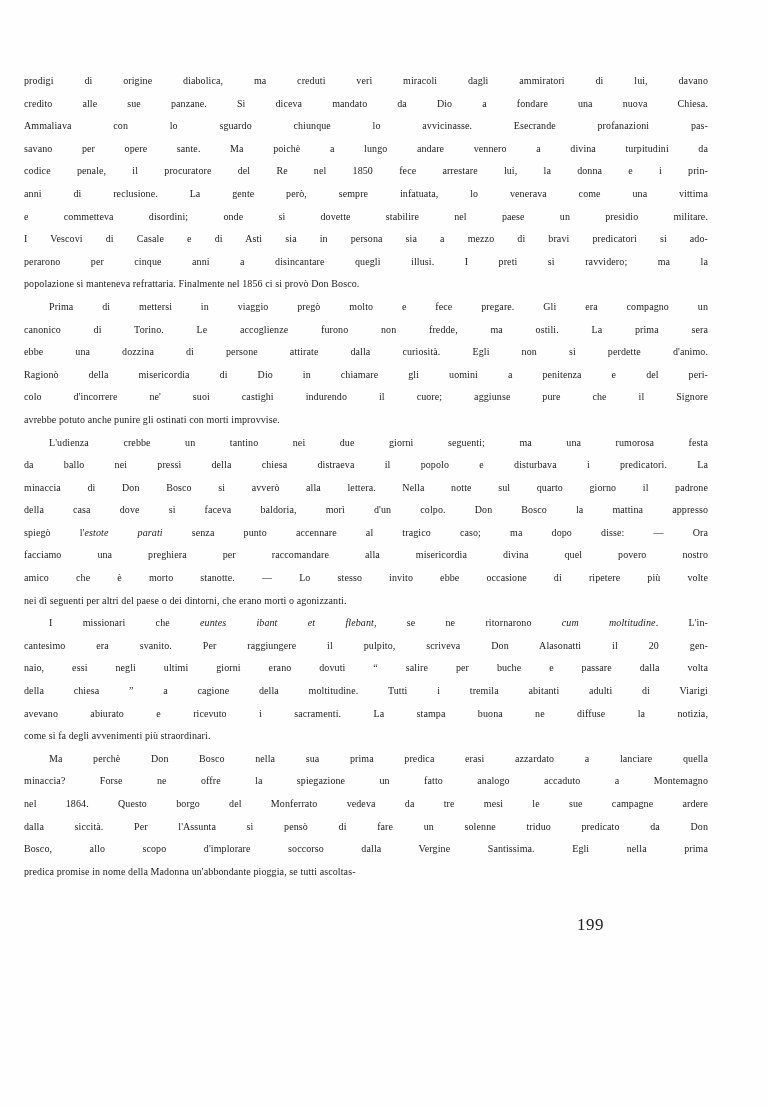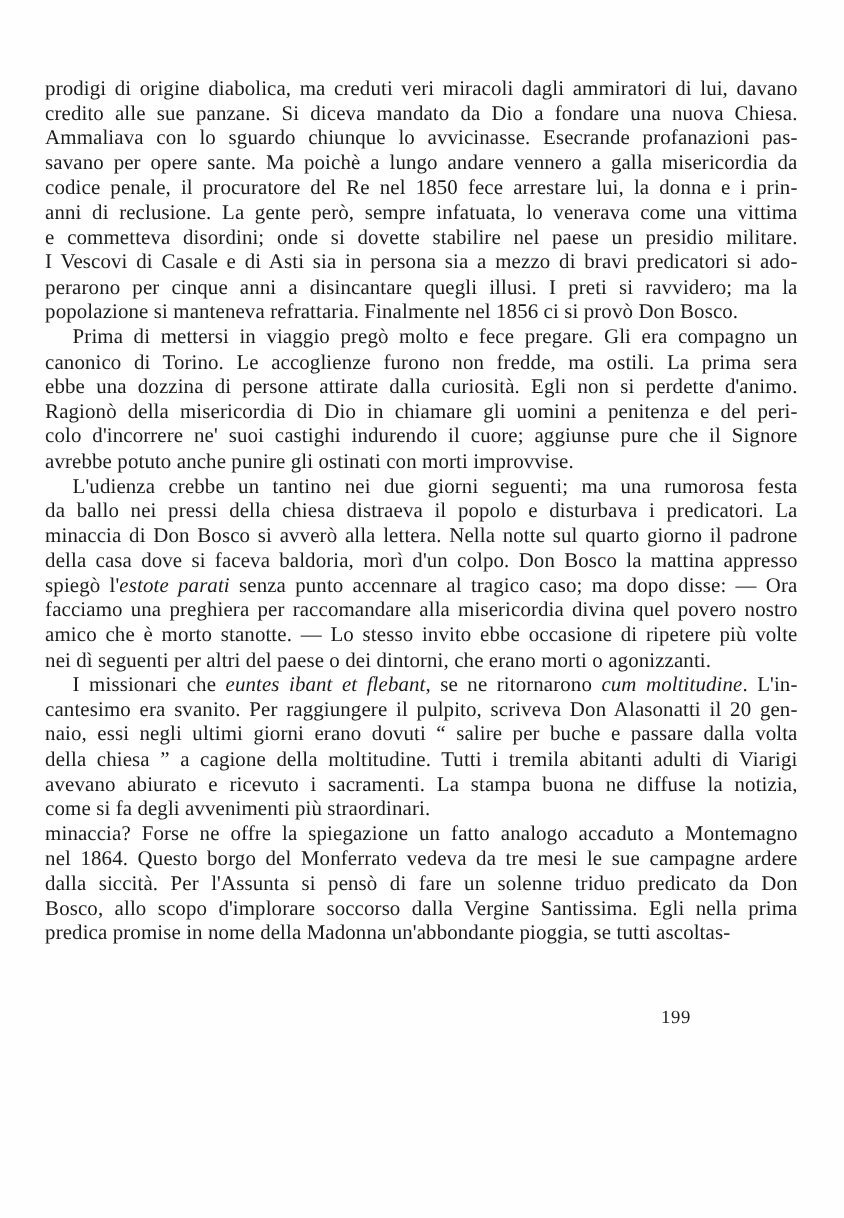--- a/index.html
+++ b/index.html
@@ -15,24 +15,24 @@
     font-family: "Liberation Serif", serif;
     color: #1b1b1b;
   }
   .page {
     position: absolute;
     inset: 0;
     background: #fefefe;
   }
   .text-block {
     position: absolute;
-    left: 41px;
+    left: 24px;
     top: 70px;
     width: 684px;
-    font-size: 19px;
+    font-size: 10px;
     line-height: 22.6px;
     letter-spacing: 0.1px;
   }
   .line {
     text-align: justify;
     text-align-last: justify;
     height: 22.6px;
     overflow: hidden;
   }
   .line.last {
@@ -43,32 +43,31 @@
   }
   .line em {
     font-style: italic;
   }
   .page-number {
     position: absolute;
     left: 577px;
     top: 915px;
     font-size: 17px;
     letter-spacing: 0.5px;
-    margin-left: 24px;
   }
 </style>
 </head>
 <body>
 
 <div class="page">
   <div class="text-block">
       <div class="line"><span>prodigi di origine diabolica, ma creduti veri miracoli dagli ammiratori di lui, davano</span></div>
       <div class="line"><span>credito alle sue panzane. Si diceva mandato da Dio a fondare una nuova Chiesa.</span></div>
       <div class="line"><span>Ammaliava con lo sguardo chiunque lo avvicinasse. Esecrande profanazioni pas-</span></div>
-      <div class="line"><span>savano per opere sante. Ma poichè a lungo andare vennero a galla misericordia da</span></div>
+      <div class="line"><span>savano per opere sante. Ma poichè a lungo andare vennero a divina turpitudini da</span></div>
       <div class="line"><span>codice penale, il procuratore del Re nel 1850 fece arrestare lui, la donna e i prin-</span></div>
       <div class="line"><span>anni di reclusione. La gente però, sempre infatuata, lo venerava come una vittima</span></div>
       <div class="line"><span>e commetteva disordini; onde si dovette stabilire nel paese un presidio militare.</span></div>
       <div class="line"><span>I Vescovi di Casale e di Asti sia in persona sia a mezzo di bravi predicatori si ado-</span></div>
       <div class="line"><span>perarono per cinque anni a disincantare quegli illusi. I preti si ravvidero; ma la</span></div>
       <div class="line last"><span>popolazione si manteneva refrattaria. Finalmente nel 1856 ci si provò Don Bosco.</span></div>
       <div class="line indent"><span>Prima di mettersi in viaggio pregò molto e fece pregare. Gli era compagno un</span></div>
       <div class="line"><span>canonico di Torino. Le accoglienze furono non fredde, ma ostili. La prima sera</span></div>
       <div class="line"><span>ebbe una dozzina di persone attirate dalla curiosità. Egli non si perdette d'animo.</span></div>
       <div class="line"><span>Ragionò della misericordia di Dio in chiamare gli uomini a penitenza e del peri-</span></div>
@@ -81,20 +80,21 @@
       <div class="line"><span>spiegò l'</span><em>estote parati</em><span> senza punto accennare al tragico caso; ma dopo disse: — Ora</span></div>
       <div class="line"><span>facciamo una preghiera per raccomandare alla misericordia divina quel povero nostro</span></div>
       <div class="line"><span>amico che è morto stanotte. — Lo stesso invito ebbe occasione di ripetere più volte</span></div>
       <div class="line last"><span>nei dì seguenti per altri del paese o dei dintorni, che erano morti o agonizzanti.</span></div>
       <div class="line indent"><span>I missionari che </span><em>euntes ibant et flebant</em><span>, se ne ritornarono </span><em>cum moltitudine</em><span>. L'in-</span></div>
       <div class="line"><span>cantesimo era svanito. Per raggiungere il pulpito, scriveva Don Alasonatti il 20 gen-</span></div>
       <div class="line"><span>naio, essi negli ultimi giorni erano dovuti “ salire per buche e passare dalla volta</span></div>
       <div class="line"><span>della chiesa ” a cagione della moltitudine. Tutti i tremila abitanti adulti di Viarigi</span></div>
       <div class="line"><span>avevano abiurato e ricevuto i sacramenti. La stampa buona ne diffuse la notizia,</span></div>
       <div class="line last"><span>come si fa degli avvenimenti più straordinari.</span></div>
+      <div class="line indent"><span>Ma perchè Don Bosco nella sua prima predica erasi azzardato a lanciare quella</span></div>
       <div class="line"><span>minaccia? Forse ne offre la spiegazione un fatto analogo accaduto a Montemagno</span></div>
       <div class="line"><span>nel 1864. Questo borgo del Monferrato vedeva da tre mesi le sue campagne ardere</span></div>
       <div class="line"><span>dalla siccità. Per l'Assunta si pensò di fare un solenne triduo predicato da Don</span></div>
       <div class="line"><span>Bosco, allo scopo d'implorare soccorso dalla Vergine Santissima. Egli nella prima</span></div>
       <div class="line last"><span>predica promise in nome della Madonna un'abbondante pioggia, se tutti ascoltas-</span></div>
     </div>
   <div class="page-number">199</div>
 </div>
 
 </body></html>

